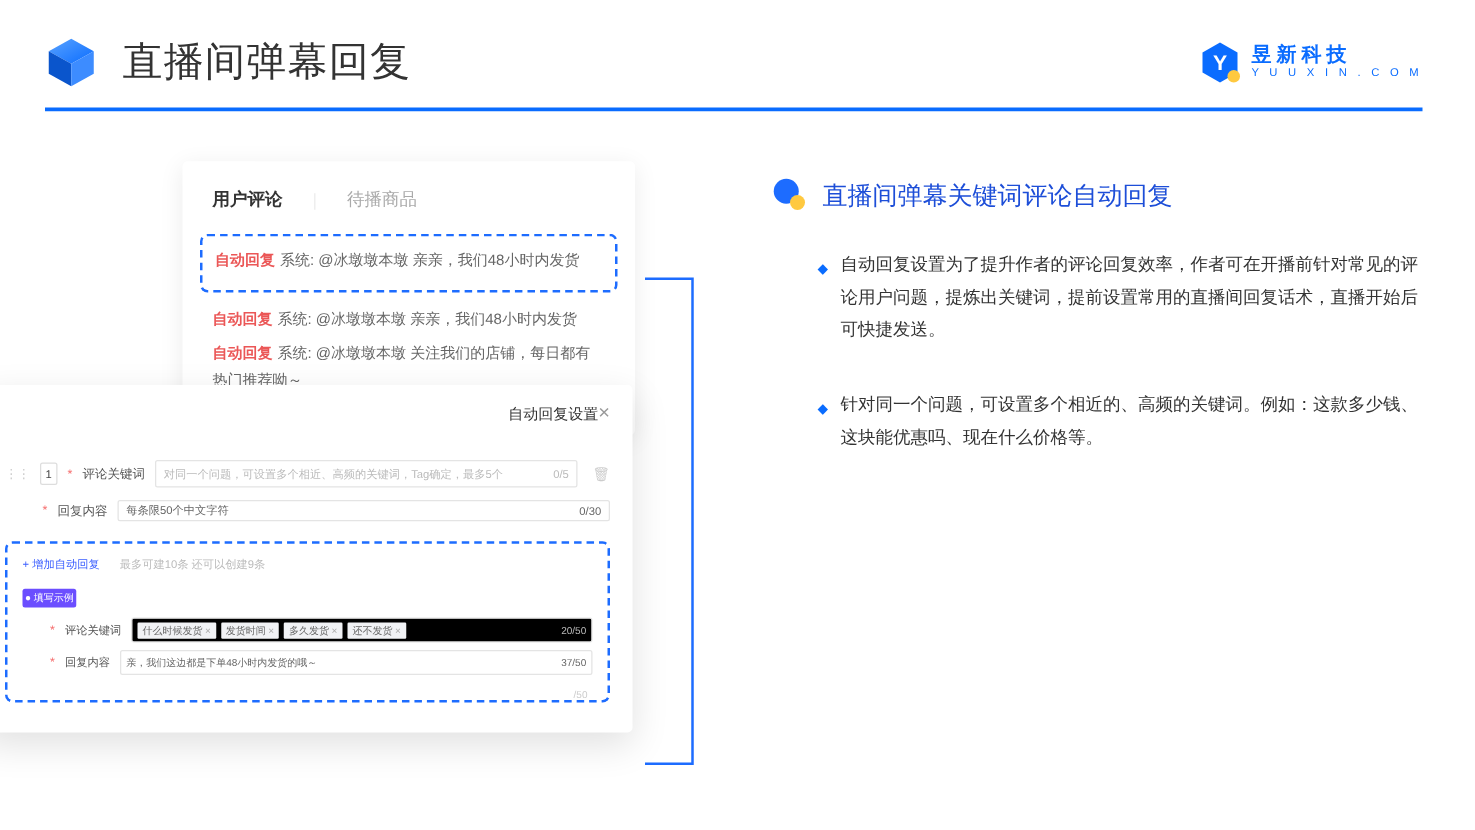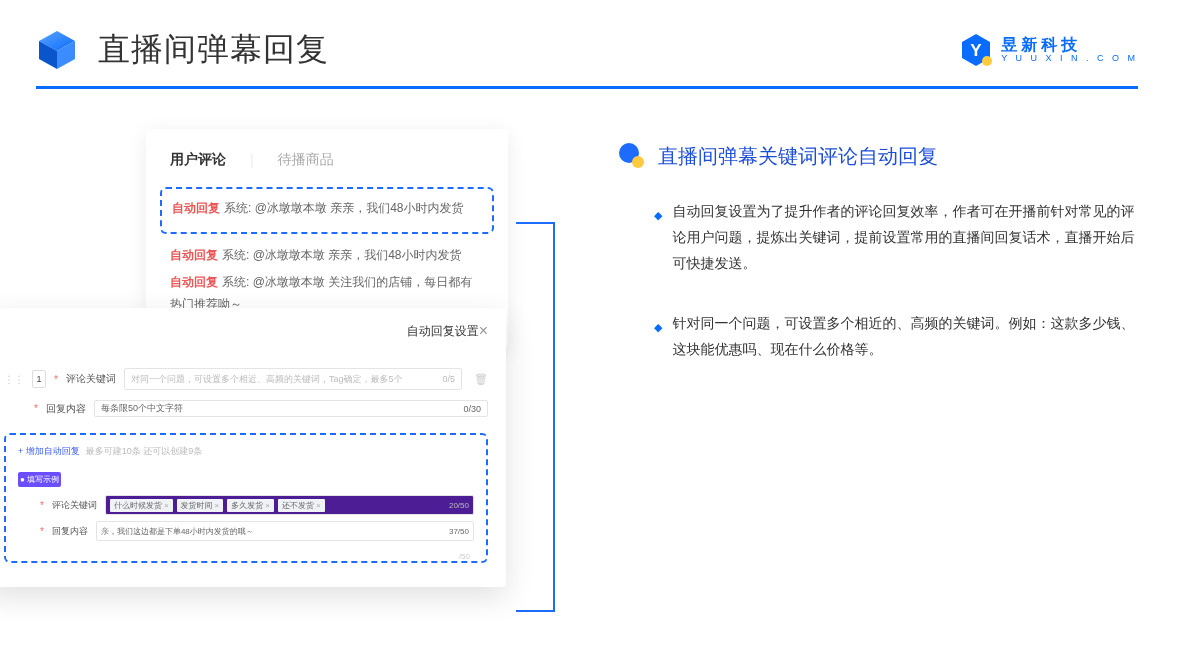--- a/index.html
+++ b/index.html
@@ -30,25 +30,25 @@
 .row1{display:flex;align-items:center;gap:8px;margin:18px 0 10px;font-size:10px;color:#555}
 .row1 .idx{width:14px;height:18px;background:#fff;border:1px solid #ddd;display:flex;align-items:center;justify-content:center;font-size:9px;color:#444;border-radius:2px}
 .dot-req{color:#f56c6c;font-size:10px}
 .lbl{font-size:10px;color:#555}
 .inp{flex:1;height:22px;border:1px solid #e4e4e4;border-radius:2px;padding:0 6px;font-size:9px;color:#bbb;display:flex;align-items:center;justify-content:space-between;background:#fff}
 .inp .cnt{color:#bbb;font-size:9px}
 .trash{color:#ccc;font-size:11px;margin-left:4px}
 .row2{display:flex;align-items:center;gap:8px;font-size:10px;color:#555;margin-bottom:16px;padding-left:30px}
 .inp2{flex:1;height:17px;border:1px solid #e4e4e4;border-radius:2px;padding:0 6px;font-size:9px;color:#666;display:flex;align-items:center;justify-content:space-between;background:#fff}
 .example-box{border:2px dashed #1d6cff;border-radius:6px;padding:10px 12px 14px;margin-top:6px}
-.add-link{color:#3a5eff;font-size:9px;margin-bottom:10px;display:flex;align-items:flex-end;gap:6px}
+.add-link{color:#3a5eff;font-size:9px;margin-bottom:10px;display:flex;align-items:flex-end;gap:16px}
 .add-link .muted{color:#bbb}
 .ex-badge{background:#6b4eff;color:#fff;font-size:8px;padding:2px 2px;border-radius:2px;display:inline-block;margin-bottom:8px}
 .ex-row{display:flex;align-items:center;gap:8px;font-size:9px;color:#555;margin-bottom:6px;padding-left:22px}
-.ex-tags{display:flex;gap:4px;flex:1;height:20px;border:1px solid #e4e4e4;border-radius:2px;padding:2px 4px;align-items:center;background:#4c1d95}
+.ex-tags{display:flex;gap:4px;flex:1;height:20px;border:1px solid #e4e4e4;border-radius:2px;padding:2px 4px;align-items:center;background:#000000}
 .etag{background:#f1f2f5;color:#666;font-size:8px;padding:1px 4px;border-radius:1px;display:inline-flex;align-items:center}
 .etag .x{color:#aaa;margin-left:2px}
 .ex-tags .cnt{margin-left:auto;font-size:8px;color:#bbb}
 .ex-inp{flex:1;height:20px;border:1px solid #e4e4e4;border-radius:2px;padding:0 4px;font-size:8px;color:#666;display:flex;align-items:center;justify-content:space-between;background:#fff}
 .stray-cnt{position:absolute;right:36px;bottom:26px;font-size:8px;color:#ccc}
 .connector{position:absolute;top:98px;left:480px;width:44px;height:400px;pointer-events:none}
 .right-col{flex:1;padding-top:22px}
 .right-head{display:flex;align-items:center;gap:12px;margin-bottom:28px}
 .chat-icon{width:30px;height:30px}
 .right-title{font-size:20px;font-weight:400;color:#1d4ed8}

